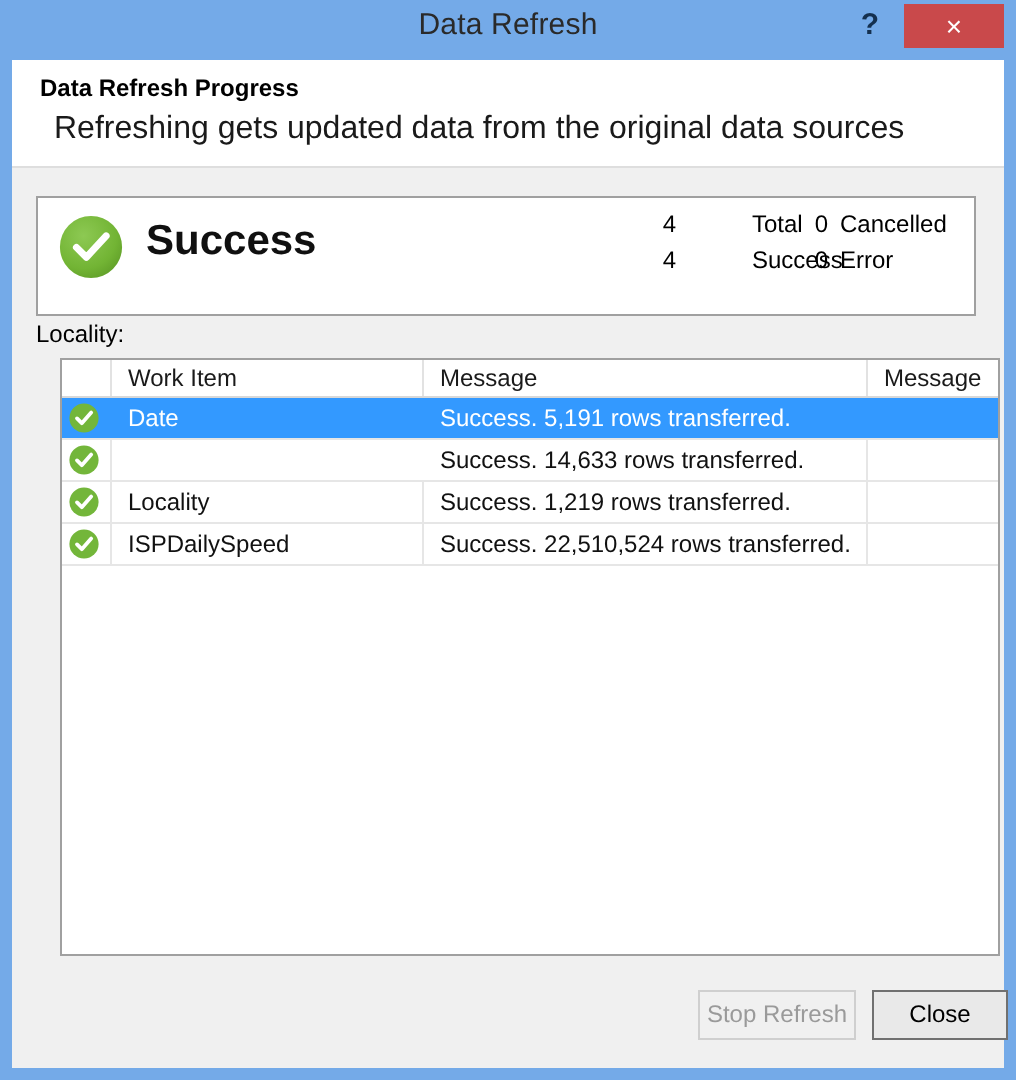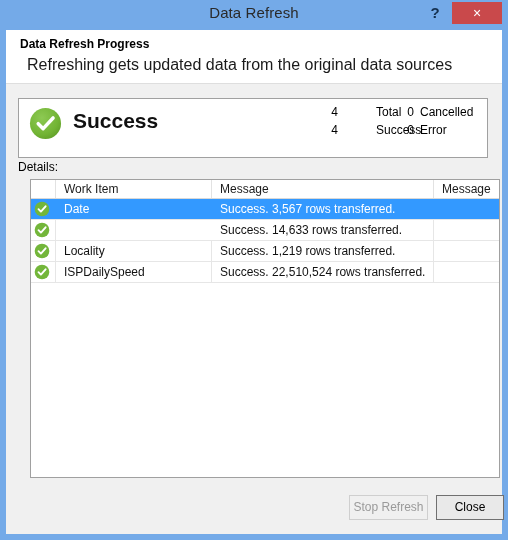--- a/index.html
+++ b/index.html
@@ -319,39 +319,39 @@
         </div>
         <div class="count-row r2">
           <span class="cnum-a">4</span>
           <span class="clab-a">Success</span>
           <span class="cnum-b">0</span>
           <span class="clab-b">Error</span>
         </div>
       </div>
     </div>
 
-    <div class="details-label">Details:</div>
+    <div class="details-label">Locality:</div>
 
     <div class="listview">
       <div class="lv-header">
         <div class="lv-hcell c0"></div>
         <div class="lv-hcell c1">Work Item</div>
         <div class="lv-hcell c2">Message</div>
         <div class="lv-hcell c3">Message</div>
       </div>
       <div class="lv-rows" id="rows-container">
           <div class="lv-row selected">
             <div class="lv-cell c0">
               <svg class="row-check" viewBox="0 0 16 16">
                 <circle cx="8" cy="8" r="7.3" fill="#73B63A"></circle>
                 <path d="M4.5 8.2 L6.9 10.6 L11.6 5.3" fill="none" stroke="#ffffff" stroke-width="1.9" stroke-linecap="round" stroke-linejoin="round"></path>
               </svg>
             </div>
             <div class="lv-cell c1">Date</div>
-            <div class="lv-cell c2">Success. 3,567 rows transferred.</div>
+            <div class="lv-cell c2">Success. 5,191 rows transferred.</div>
             <div class="lv-cell c3"></div>
           </div>
           <div class="lv-row">
             <div class="lv-cell c0">
               <svg class="row-check" viewBox="0 0 16 16">
                 <circle cx="8" cy="8" r="7.3" fill="#73B63A"></circle>
                 <path d="M4.5 8.2 L6.9 10.6 L11.6 5.3" fill="none" stroke="#ffffff" stroke-width="1.9" stroke-linecap="round" stroke-linejoin="round"></path>
               </svg>
             </div>
             <div class="lv-cell c2">Success. 14,633 rows transferred.</div>

